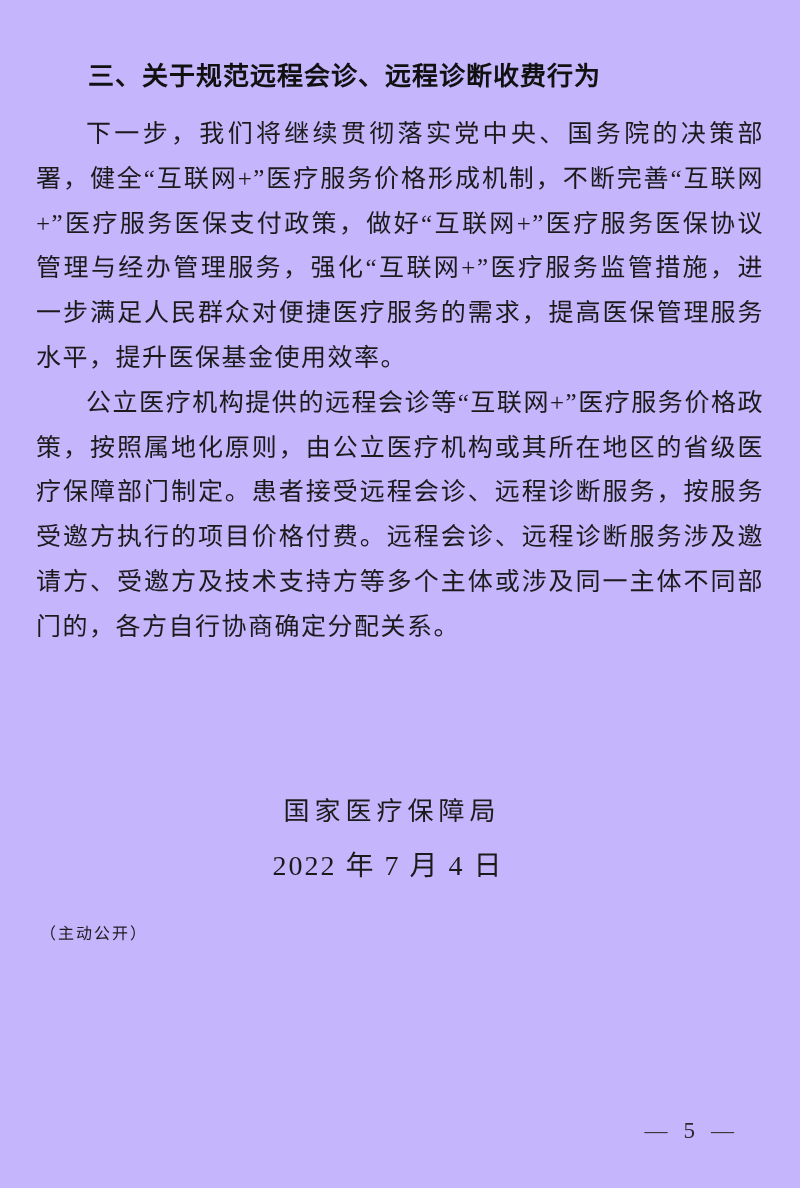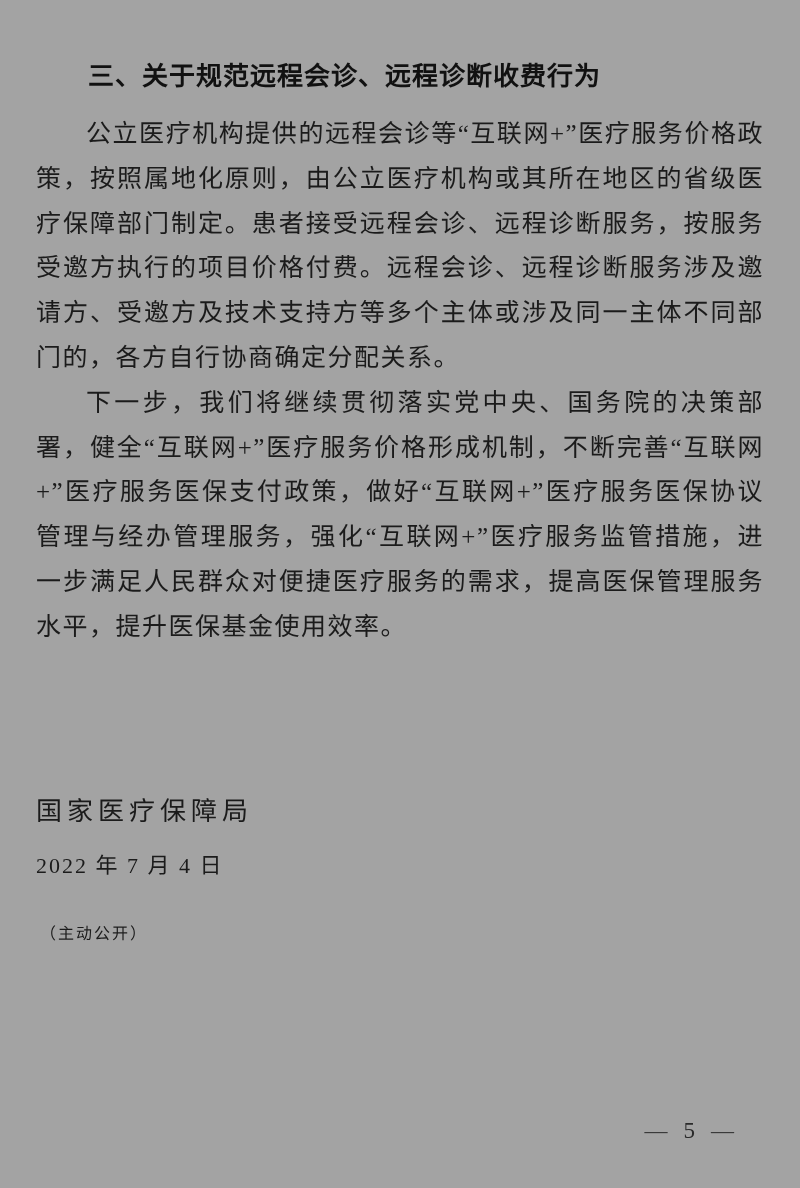--- a/index.html
+++ b/index.html
@@ -5,21 +5,21 @@
   html, body {
     margin: 0;
     padding: 0;
     background: #ffffff;
   }
   .page {
     position: relative;
     width: 800px;
     height: 1188px;
     margin: 0 auto;
-    background: #a3a3a3;
+    background: #c4b5fd;
     color: #1b1b1b;
     font-family: "Liberation Serif", "DejaVu Serif", serif;
     overflow: hidden;
     box-sizing: border-box;
   }
   .content {
     padding: 0 36px;
   }
   .doc-heading {
     margin: 52px 0 0 0;
@@ -38,31 +38,31 @@
     letter-spacing: 1.5px;
     text-align: justify;
     text-indent: 2em;
     color: #1b1b1b;
   }
   .body-block {
     margin-top: 12px;
   }
   .signature-block {
     margin-top: 140px;
-    text-align: left;
+    text-align: center;
   }
   .signature-line {
     font-size: 26px;
     line-height: 44px;
     letter-spacing: 5px;
     padding-right: 16px;
     color: #1b1b1b;
   }
   .date-line {
-    font-size: 22px;
+    font-size: 28px;
     line-height: 44px;
     letter-spacing: 2px;
     padding-right: 24px;
     margin-top: 10px;
     color: #1b1b1b;
   }
   .disclosure-note {
     margin-top: 24px;
     margin-left: 4px;
     font-size: 16px;
@@ -88,23 +88,23 @@
 </style>
 </head>
 <body>
 
 <div class="page">
   <div class="content">
 
     <h2 class="doc-heading">三、关于规范远程会诊、远程诊断收费行为</h2>
 
     <div class="body-block">
+      <p class="doc-paragraph">下一步，我们将继续贯彻落实党中央、国务院的决策部署，健全“互联网+”医疗服务价格形成机制，不断完善“互联网+”医疗服务医保支付政策，做好“互联网+”医疗服务医保协议管理与经办管理服务，强化“互联网+”医疗服务监管措施，进一步满足人民群众对便捷医疗服务的需求，提高医保管理服务水平，提升医保基金使用效率。</p>
+
       <p class="doc-paragraph">公立医疗机构提供的远程会诊等“互联网+”医疗服务价格政策，按照属地化原则，由公立医疗机构或其所在地区的省级医疗保障部门制定。患者接受远程会诊、远程诊断服务，按服务受邀方执行的项目价格付费。远程会诊、远程诊断服务涉及邀请方、受邀方及技术支持方等多个主体或涉及同一主体不同部门的，各方自行协商确定分配关系。</p>
-
-      <p class="doc-paragraph">下一步，我们将继续贯彻落实党中央、国务院的决策部署，健全“互联网+”医疗服务价格形成机制，不断完善“互联网+”医疗服务医保支付政策，做好“互联网+”医疗服务医保协议管理与经办管理服务，强化“互联网+”医疗服务监管措施，进一步满足人民群众对便捷医疗服务的需求，提高医保管理服务水平，提升医保基金使用效率。</p>
 
     </div>
 
     <div class="signature-block">
       <div class="signature-line">国家医疗保障局</div>
       <div class="date-line">2022 年 7 月 4 日</div>
     </div>
 
     <div class="disclosure-note">（主动公开）</div>
 

